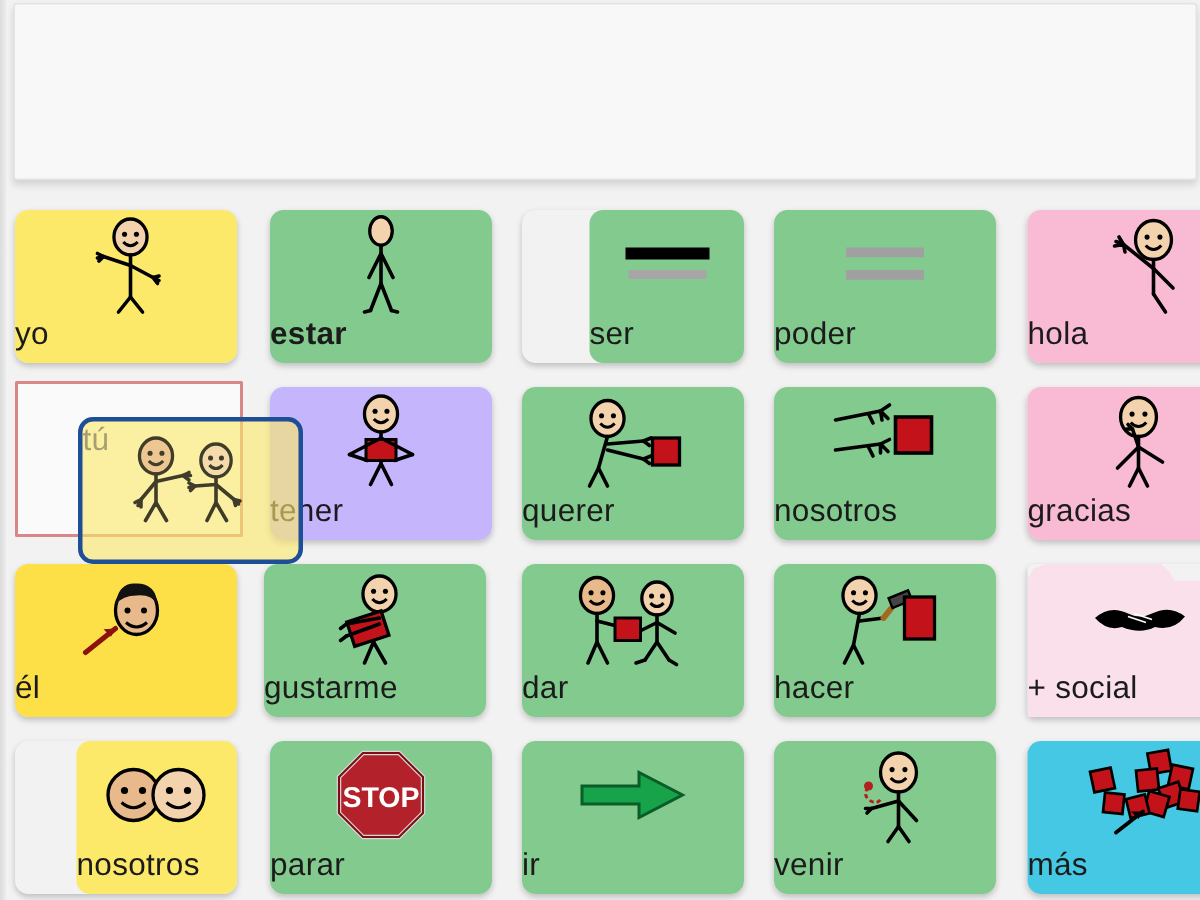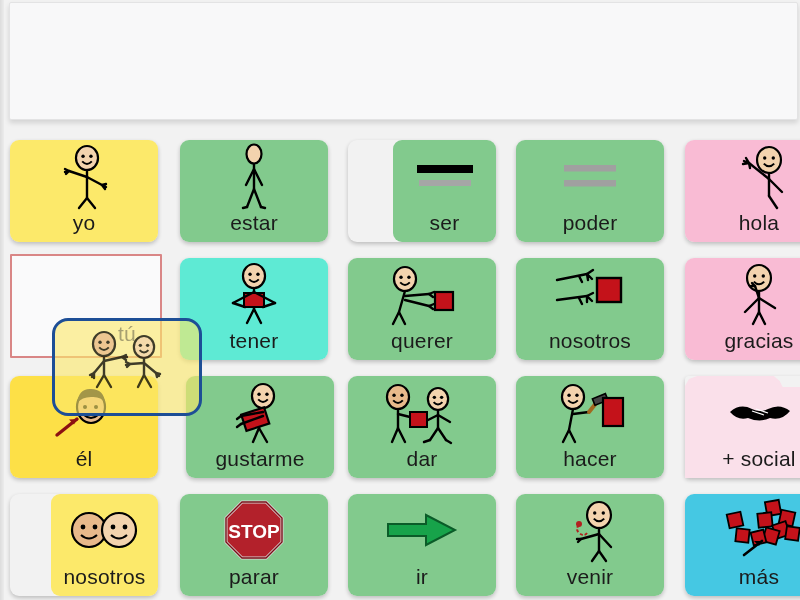--- a/index.html
+++ b/index.html
@@ -85,21 +85,21 @@
     width: 100%;
     height: 64px;
     display: flex;
     align-items: center;
     justify-content: center;
     pointer-events: none;
   }
   .cell-label {
     position: relative;
     width: 100%;
-    text-align: center;
+    text-align: left;
     font-size: 21px;
     line-height: 26px;
     color: #1b1b1b;
     letter-spacing: 0.2px;
     padding-bottom: 6px;
     font-family: "Liberation Sans", sans-serif;
   }
 
   
   .cell.folder .cell-inner {
@@ -121,25 +121,24 @@
     box-sizing: border-box;
     border: 2px solid #d98686;
     background: #fafafb;
     border-radius: 1px;
     z-index: 7;
   }
   .drag-ghost {
     position: absolute;
     box-sizing: border-box;
     border: 3px solid #1d4e96;
-    border-radius: 16px;
+    border-radius: 10px;
     background: rgba(252, 233, 106, 0.62);
     z-index: 8;
     overflow: hidden;
-    margin-top: 40px;
   }
   .drag-ghost .cell-art { top: 6px; height: 62px; opacity: 0.75; }
   .drag-ghost .cell-label {
     font-size: 21px;
     color: rgba(40,40,40,0.40);
     padding-bottom: 4px;
   }
 
   svg { display:block; overflow: visible; }
 </style>
@@ -168,21 +167,21 @@
               <path d="M16,27 l-4,-2 M16,27 l-4,1 M16,27 l-3,3" fill="none" stroke="#000" stroke-width="2.4" stroke-linecap="round"></path>
               <path d="M34,33 L49,41" fill="none" stroke="#000" stroke-width="2.4" stroke-linecap="round"></path>
               <path d="M49,41 l4,2 M49,41 l4,-1 M49,41 l3,4" fill="none" stroke="#000" stroke-width="2.4" stroke-linecap="round"></path>
               <path d="M34,54 L26,64 M34,54 L42,64" fill="none" stroke="#000" stroke-width="2.4" stroke-linecap="round"></path>
             </svg>
           </div>
           <div class="cell-label">yo</div>
         </div>
       </div>
       <div class="cell" style="left: 180px; top: 12px; width: 148px; height: 102px;">
-        <div class="cell-inner" style="background: rgb(130, 202, 141);">
+        <div class="cell-inner" style="background: rgb(130, 202, 141); font-weight: bold;">
           <div class="cell-art">
             <svg width="40" height="66" viewBox="0 0 40 66">
               <ellipse cx="20" cy="11" rx="7.5" ry="9.5" fill="#F3D3AE" stroke="#000" stroke-width="2.2"></ellipse>
               <path d="M20,21 L20,46" fill="none" stroke="#000" stroke-width="2.4" stroke-linecap="round"></path>
               <path d="M20,26 L12,42 M20,26 L28,42" fill="none" stroke="#000" stroke-width="2.4" stroke-linecap="round"></path>
               <path d="M20,46 L13,64 M20,46 L27,64" fill="none" stroke="#000" stroke-width="2.4" stroke-linecap="round"></path>
               <path d="M13,64 l-4,1 M27,64 l4,1" fill="none" stroke="#000" stroke-width="2.4" stroke-linecap="round"></path>
             </svg>
           </div>
           <div class="cell-label">estar</div>
@@ -222,21 +221,21 @@
               <path d="M42,35 L22,19" fill="none" stroke="#000" stroke-width="2.4" stroke-linecap="round"></path>
               <path d="M22,19 l-3,-5 M22,19 l-5,-2 M22,19 l-6,1 M22,19 l1,5" fill="none" stroke="#000" stroke-width="2.4" stroke-linecap="round"></path>
               <path d="M42,35 L55,48" fill="none" stroke="#000" stroke-width="2.4" stroke-linecap="round"></path>
               <path d="M42,52 L50,64" fill="none" stroke="#000" stroke-width="2.4" stroke-linecap="round"></path>
             </svg>
           </div>
           <div class="cell-label">hola</div>
         </div>
       </div>
       <div class="cell" style="left: 180px; top: 130px; width: 148px; height: 102px;">
-        <div class="cell-inner" style="background: #5eead4;">
+        <div class="cell-inner" style="background: #c4b5fd;">
           <div class="cell-art">
             <svg width="62" height="62" viewBox="0 0 62 62">
               <ellipse cx="31" cy="13" rx="11.040000000000001" ry="12" fill="#F3D3AE" stroke="#000" stroke-width="2.2"></ellipse>
               <circle cx="27.04" cy="11.2" r="1.7" fill="#000"></circle>
               <circle cx="34.96" cy="11.2" r="1.7" fill="#000"></circle>
               <path d="M26.2,16.36 Q31,21.4 35.8,16.36" fill="none" stroke="#000" stroke-width="2"></path>
               <path d="M31,25 L31,46" fill="none" stroke="#000" stroke-width="2.4" stroke-linecap="round"></path>
               <rect x="21" y="30" width="20" height="14" fill="#C4121A" stroke="#000" stroke-width="2"></rect>
               <path d="M31,29 L10,40 M31,29 L52,40" fill="none" stroke="#000" stroke-width="2.4" stroke-linecap="round"></path>
               <path d="M10,40 L22,44 M52,40 L40,44" fill="none" stroke="#000" stroke-width="2.4" stroke-linecap="round"></path>
@@ -305,21 +304,21 @@
               <circle cx="32" cy="24" r="2" fill="#000"></circle>
               <circle cx="43" cy="24" r="2" fill="#000"></circle>
               <path d="M31,32 Q38,38 45,32" fill="none" stroke="#000" stroke-width="2"></path>
               <path d="M4,52 L24,36" fill="none" stroke="#8C1111" stroke-width="3.4" stroke-linecap="round"></path>
               <path d="M24,36 l-8,0.5 l5,5 Z" fill="#8C1111"></path>
             </svg>
           </div>
           <div class="cell-label">él</div>
         </div>
       </div>
-      <div class="cell" style="left: 186px; top: 248px; width: 148px; height: 102px;">
+      <div class="cell" style="left: 176px; top: 248px; width: 148px; height: 102px;">
         <div class="cell-inner" style="background: rgb(130, 202, 141);">
           <div class="cell-art">
             <svg width="62" height="60" viewBox="0 0 62 60">
               <ellipse cx="34" cy="14" rx="11.040000000000001" ry="12" fill="#F3D3AE" stroke="#000" stroke-width="2.2"></ellipse>
               <circle cx="30.04" cy="12.2" r="1.7" fill="#000"></circle>
               <circle cx="37.96" cy="12.2" r="1.7" fill="#000"></circle>
               <path d="M29.2,17.36 Q34,22.4 38.8,17.36" fill="none" stroke="#000" stroke-width="2"></path>
               <path d="M34,26 L30,46" fill="none" stroke="#000" stroke-width="2.4" stroke-linecap="round"></path>
               <g transform="rotate(-18 28 36)">
                 <rect x="14" y="28" width="24" height="17" fill="#C4121A" stroke="#000" stroke-width="2.2"></rect>

